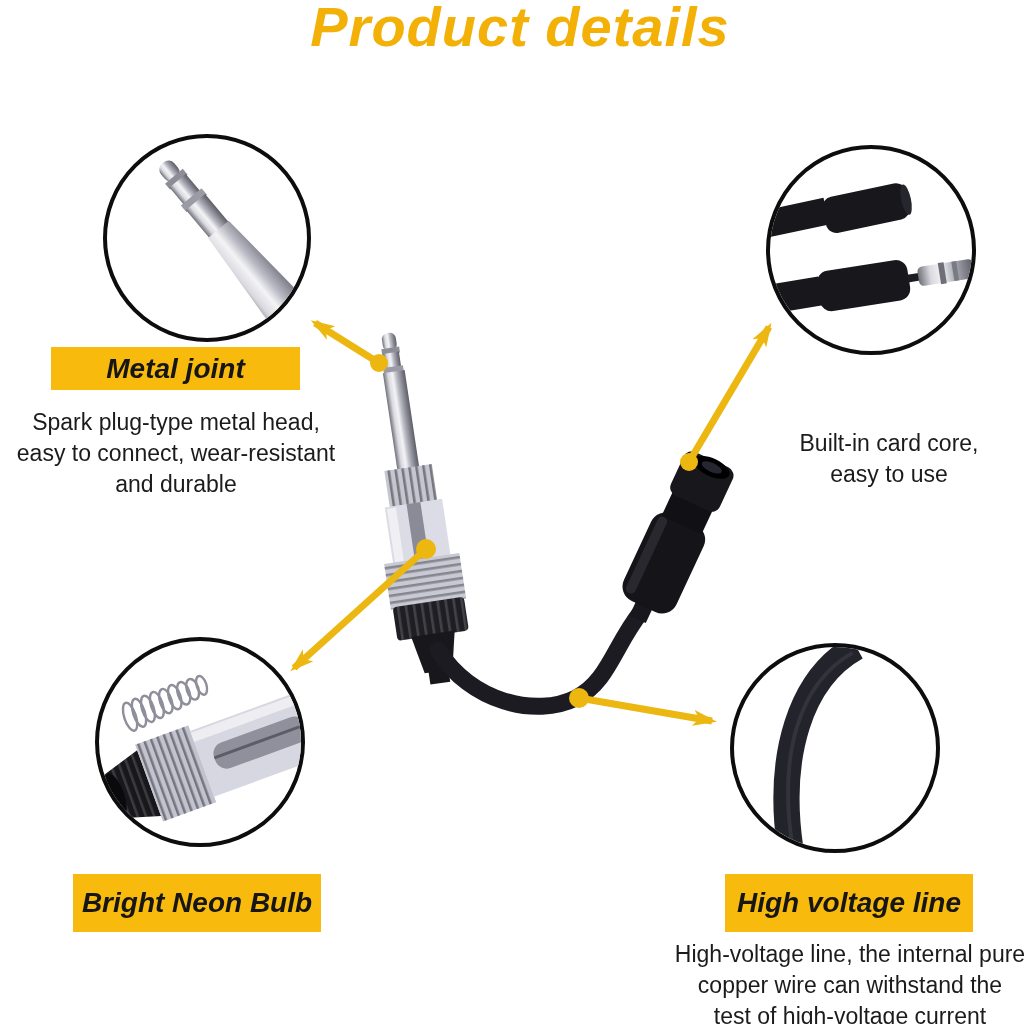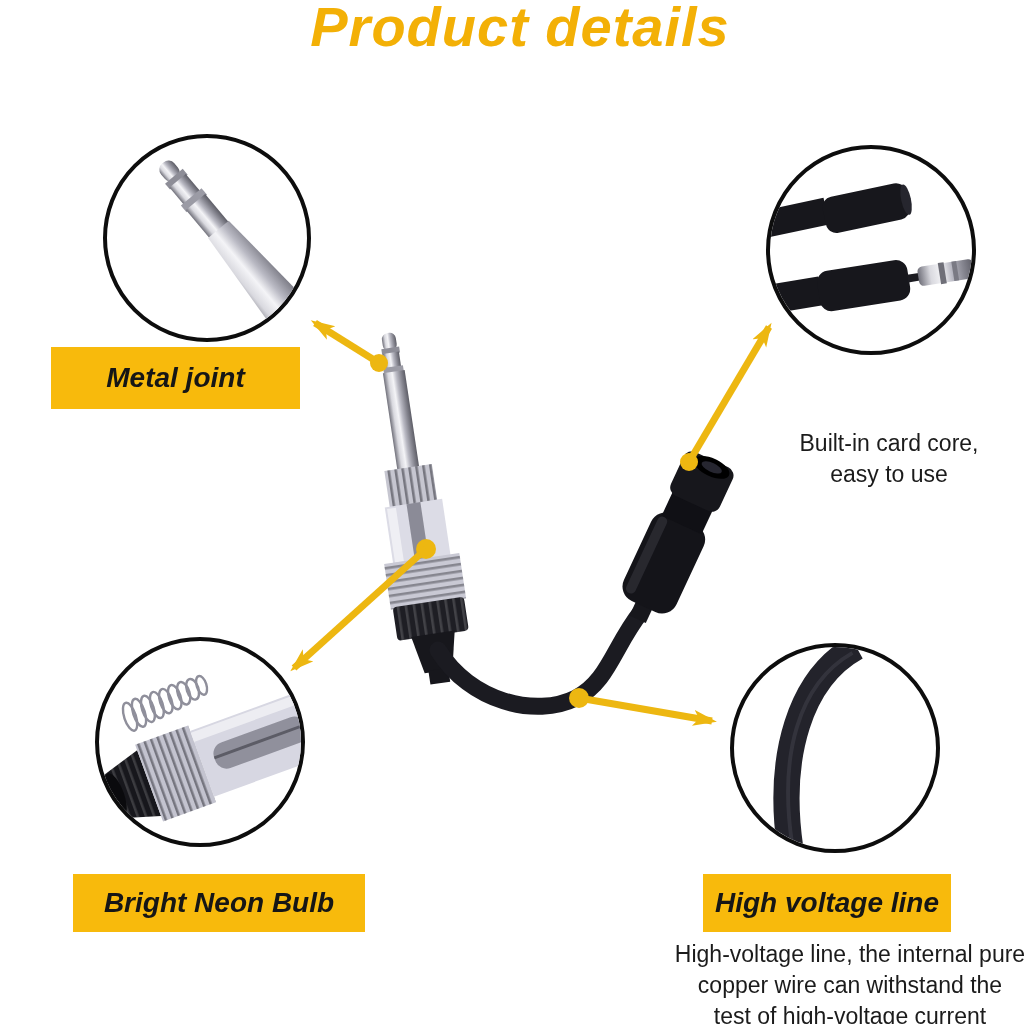--- a/index.html
+++ b/index.html
@@ -12,24 +12,24 @@
   .inset{position:absolute;border:4px solid #0d0d0d;border-radius:50%;background:#ffffff;
          overflow:hidden;box-sizing:border-box;}
   .inset svg{display:block;width:100%;height:100%;}
   .inset-metal{left:95px;top:134px;width:208px;height:208px;}
   .inset-cables{left:758px;top:145px;width:210px;height:210px;}
   .inset-bulb{left:87px;top:637px;width:210px;height:210px;}
   .inset-cable-arc{left:722px;top:643px;width:210px;height:210px;}
   .callout-label{position:absolute;background:#F8BA0C;color:#161616;
          font-weight:bold;font-style:italic;font-size:28px;
          display:flex;align-items:center;justify-content:center;text-align:center;}
-  .label-metal{left:43px;top:347px;width:249px;height:62px;text-align:center;}
+  .label-metal{left:43px;top:347px;width:249px;height:43px;text-align:center;}
   .label-preferred{left:757px;top:368px;width:246px;height:54px;}
-  .label-bulb{left:65px;top:874px;width:292px;height:58px;}
-  .label-hv{left:695px;top:874px;width:248px;height:58px;}
+  .label-bulb{left:65px;top:874px;width:248px;height:58px;}
+  .label-hv{left:717px;top:874px;width:248px;height:58px;}
   .callout-desc{position:absolute;color:#1b1b1b;font-size:23px;line-height:31px;
          text-align:center;white-space:pre-line;}
   .desc-metal{left:0px;top:407px;width:336px;}
   .desc-preferred{left:752px;top:428px;width:258px;}
   .desc-bulb{left:8px;top:941px;width:366px;}
   .desc-hv{left:658px;top:939px;width:368px;}
 </style>
 </head>
 <body>
 
@@ -167,20 +167,23 @@
   </div>
 
   <div class="inset inset-cable-arc">
     <svg viewBox="0 0 208 208">
       <path d="M 126,0 C 68,32 44,112 58,208" fill="none" stroke="#23232b" stroke-width="27"></path>
       <path d="M 122,6 C 66,38 46,112 60,204" fill="none" stroke="#3a3a44" stroke-width="4" opacity="0.7"></path>
     </svg>
   </div>
 
   <div class="callout-label label-metal">Metal joint</div>
+  <div class="callout-desc desc-metal">Spark plug-type metal head,
+easy to connect, wear-resistant
+and durable</div>
 
   <div class="callout-desc desc-preferred">Built-in card core,
 easy to use</div>
 
   <div class="callout-label label-bulb">Bright Neon Bulb</div>
 
   <div class="callout-label label-hv">High voltage line</div>
   <div class="callout-desc desc-hv">High-voltage line, the internal pure
 copper wire can withstand the
 test of high-voltage current</div>

